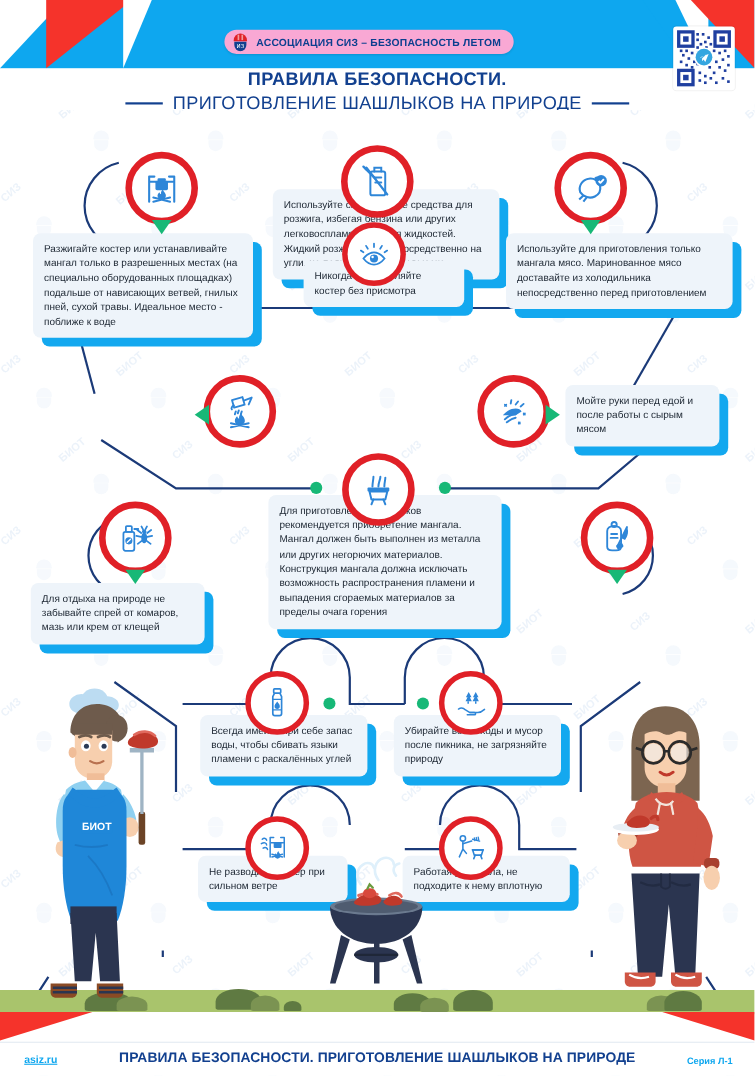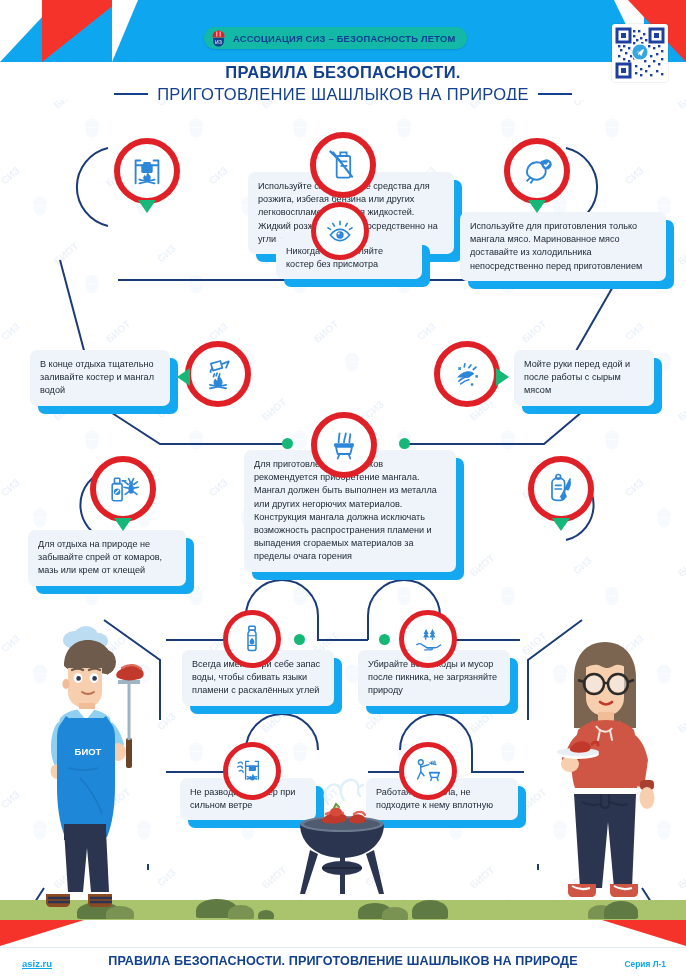--- a/index.html
+++ b/index.html
@@ -22,21 +22,21 @@
       border-left:26px solid #ffffff; border-bottom:62px solid transparent; }
   .hdr-red-r { position:absolute; right:0; top:0; width:0; height:0;
       border-right:58px solid #f5332b; border-bottom:62px solid transparent; }
   .hdr-white-r { position:absolute; right:42px; top:0; width:0; height:0;
       border-right:30px solid #ffffff; border-bottom:62px solid transparent; }
   .hdr-blue-r { position:absolute; right:58px; top:0; width:0; height:0;
       border-right:44px solid #0ea7ef; border-bottom:62px solid transparent; }
 
   .logo-pill {
     position:absolute; left:204px; top:27px; height:22px; padding:0 12px 0 6px;
-    background:#14b8a6; border-radius:12px; display:flex; align-items:center; gap:6px;
+    background:#f9a8d4; border-radius:12px; display:flex; align-items:center; gap:6px;
     box-shadow:0 1px 2px rgba(0,0,0,.12);
   }
   .logo-mark { width:17px; height:17px; position:relative; flex:0 0 auto; }
   .logo-pill-text {
     font-size:9.4px; font-weight:bold; color:#0b3f8f; letter-spacing:.2px;
     white-space:nowrap; font-family:"Liberation Sans",sans-serif;
   }
 
   .qr-box { position:absolute; right:18px; top:24px; width:56px; height:58px; background:#fff;
             border-radius:3px; padding:2px; box-shadow:0 0 0 1px rgba(0,0,0,.05); }
@@ -671,20 +671,26 @@
         <path d="M8 9v24M32 9v24M8 9h5M32 9h-5"></path>
         <path d="M9 14h22" stroke-width="2"></path>
         <rect x="14" y="13" width="12" height="9" rx="1.5" fill="#2e86d8" stroke="none"></rect>
         <rect x="16" y="10.5" width="8" height="3" rx="1.2" fill="#2e86d8" stroke="none"></rect>
         <path d="M20 26c-2.4 0-4-1.8-4-3.6 0-1.4 1-2.6 1.8-3.4.3 1.3 1.1 1.8 1.6 1.8-.4-2 .6-3.6 2-4.6-.2 1.8 1 2.4 1.7 3.4.6.8 .9 1.7 .9 2.8 0 1.8-1.6 3.6-4 3.6z" fill="#2e86d8" stroke="none" transform="translate(0,5)"></path>
         <path d="M12 33l16-4M28 33l-16-4" stroke-width="2"></path>
       </svg>
     </div>
   </div>
   <div class="arw down" style="left:138px; top:100px;"></div>
+  <div class="box" style="left:30px; top:112px; width:200px;">
+    <div class="shadowbar"></div>
+    <div class="card">
+      <p>Разжигайте костер или устанавливайте мангал только в разрешенных местах (на специально оборудованных площадках) подальше от нависающих ветвей, гнилых пней, сухой травы. Идеальное место - поближе к воде</p>
+    </div>
+  </div>
 
   <div class="badge" style="left:310px; top:32px;">
     <div class="ring"></div>
     <div class="glyph">
       <svg viewBox="0 0 40 40" width="36" height="36" fill="none" stroke="#2e86d8" stroke-width="2" stroke-linecap="round">
         <rect x="13" y="10" width="15" height="24" rx="2"></rect>
         <path d="M17 10V6h7v4"></path>
         <path d="M18 16h6M18 21h6"></path>
         <path d="M6 5l12 12" stroke-width="2.4"></path>
         <path d="M6 5l3 1-1 3z" fill="#2e86d8" stroke="none"></path>
@@ -744,26 +750,20 @@
         <path d="M13 7h11v8H13z" transform="rotate(-16 18 11)"></path>
         <path d="M24 9l8-3-3 7"></path>
         <path d="M14 14c-2 1-3 3-2 4"></path>
         <path d="M19 19l-1 3M22 20l-1 3M16 20l-1 3"></path>
         <path d="M20 34c-3 0-5-2.2-5-4.6 0-1.8 1.2-3.4 2.3-4.4.4 1.6 1.4 2.3 2 2.3-.5-2.5.8-4.6 2.5-5.8-.2 2.3 1.3 3 2.2 4.3.7 1 1.1 2.2 1.1 3.6 0 2.4-2.1 4.6-5.1 4.6z" fill="#2e86d8" stroke="none"></path>
         <path d="M11 36l18-4M29 36l-18-4"></path>
       </svg>
     </div>
   </div>
   <div class="arw left" style="left:177px; top:268px;"></div>
-  <div class="box" style="left:30px; top:250px; width:140px;">
-    <div class="shadowbar"></div>
-    <div class="card">
-      <p>В конце отдыха тщательно заливайте костер и мангал водой</p>
-    </div>
-  </div>
 
   <div class="badge" style="left:434px; top:241px;">
     <div class="ring"></div>
     <div class="glyph">
       <svg viewBox="0 0 40 40" width="36" height="36" fill="none" stroke="#2e86d8" stroke-width="1.9" stroke-linecap="round" stroke-linejoin="round">
         <path d="M9 24c3-4 8-7 13-7 3 0 5 1 6 3l-6 4z" fill="#2e86d8" stroke="none"></path>
         <path d="M11 28c3-3 7-5 11-5M13 31c3-2.4 6-4 9-4.6"></path>
         <path d="M22 13l2.4-3M27 15l3-2.6M17 12l.6-3.4"></path>
         <path d="M11 13l1.6 1.6M12.6 13l-1.6 1.6" stroke-width="1.6"></path>
         <path d="M30 22l1.4 1.4M31.4 22L30 23.4" stroke-width="1.6"></path>

